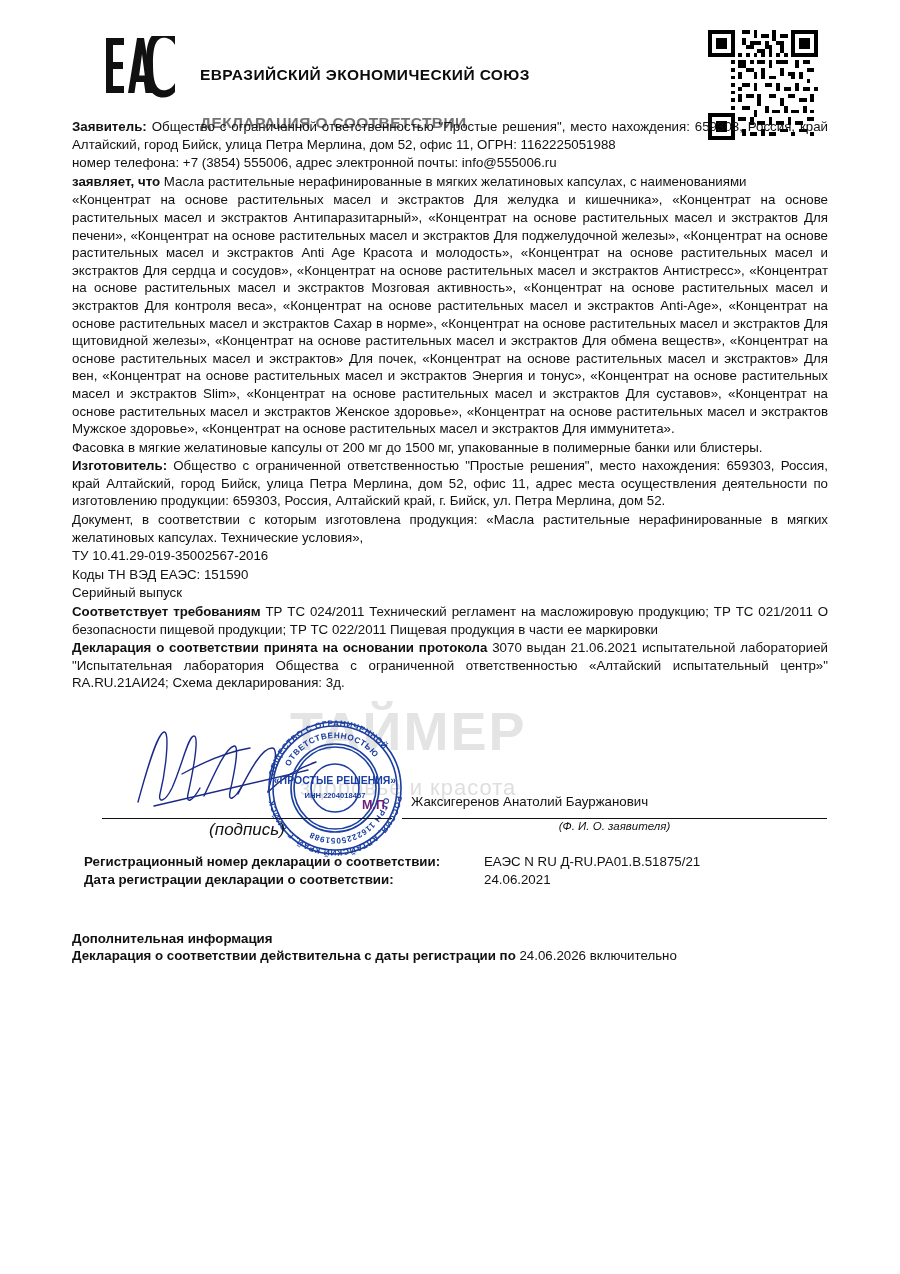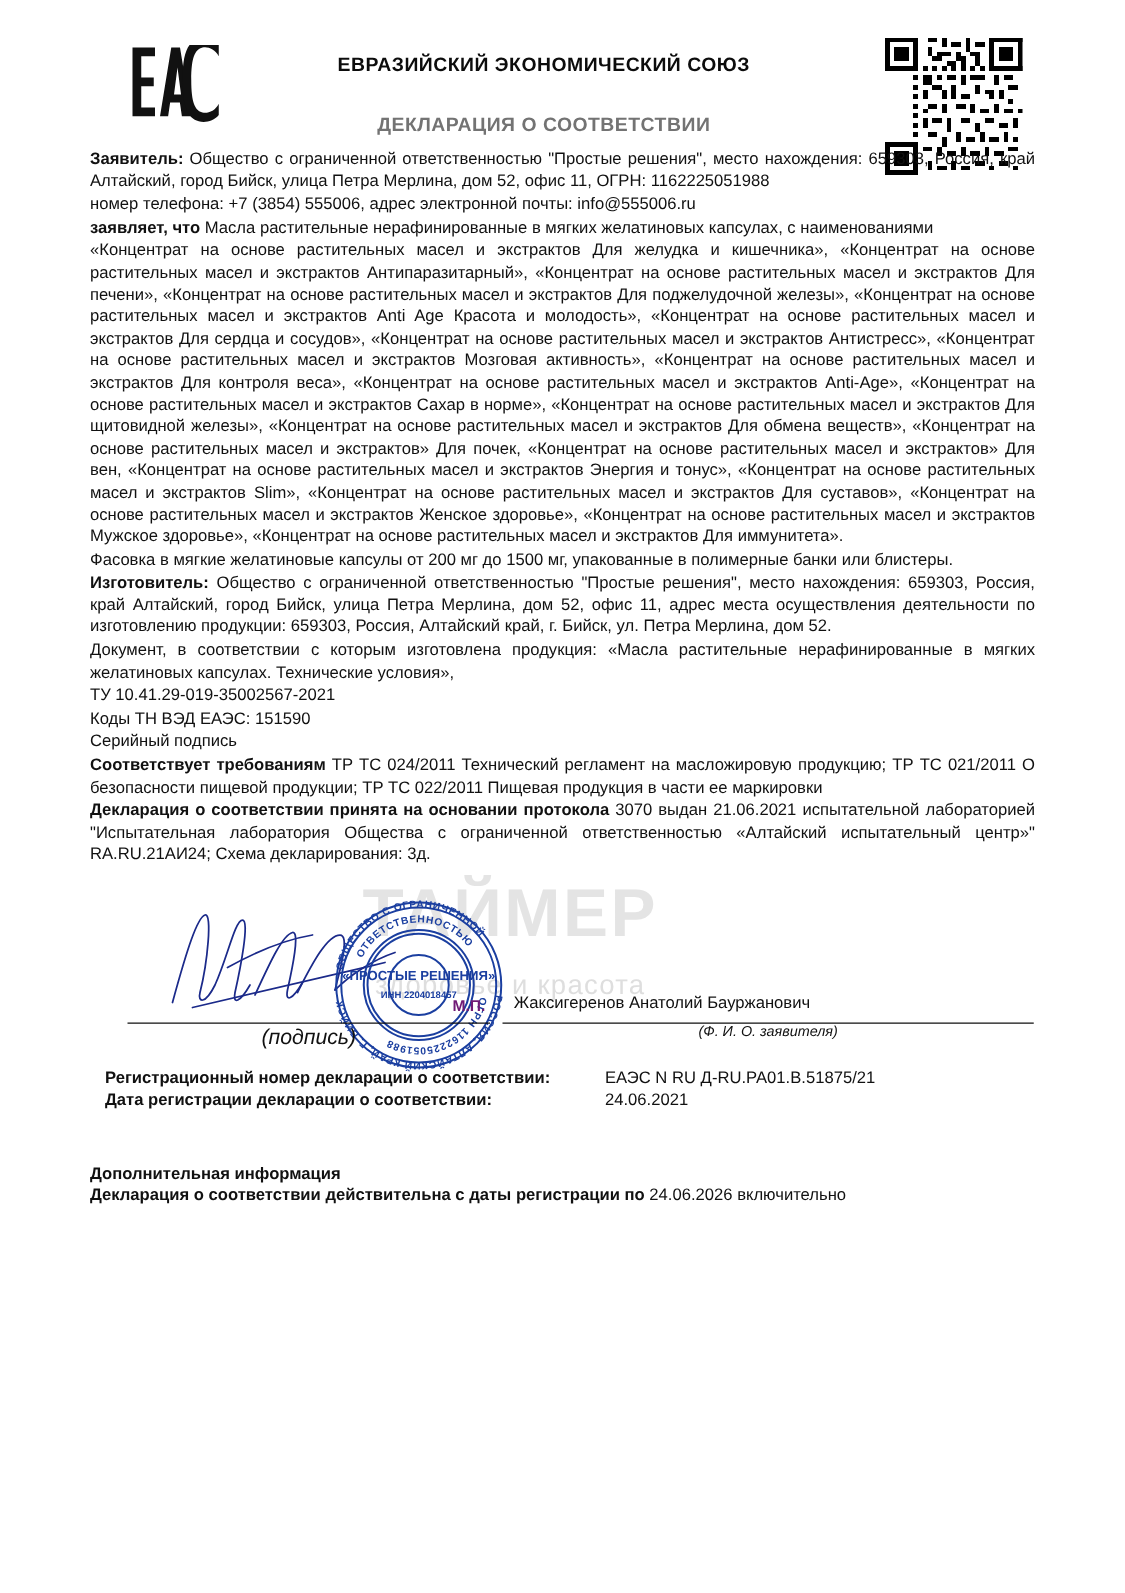--- a/index.html
+++ b/index.html
@@ -31,23 +31,22 @@
     left: 104px;
     top: 36px;
     width: 74px;
     height: 66px;
   }
   .eac-mark svg { display: block; }
 
   .header-titles {
     position: absolute;
     left: 200px;
-    top: 44px;
+    top: 66px;
     width: 470px;
-    text-align: center;
   }
   .header-title-1 {
     font-size: 15.5px;
     font-weight: bold;
     letter-spacing: 0.4px;
     color: #0c0c0c;
   }
   .header-title-2 {
     margin-top: 30px;
     font-size: 15.5px;
@@ -364,25 +363,25 @@
     <p class="para spaced"><b>заявляет, что</b><span> Масла растительные нерафинированные в мягких желатиновых капсулах, с наименованиями</span></p>
 
     <p class="para">«Концентрат на основе растительных масел и экстрактов Для желудка и кишечника», «Концентрат на основе растительных масел и экстрактов Антипаразитарный», «Концентрат на основе растительных масел и экстрактов Для печени», «Концентрат на основе растительных масел и экстрактов Для поджелудочной железы», «Концентрат на основе растительных масел и экстрактов Anti Age Красота и молодость», «Концентрат на основе растительных масел и экстрактов Для сердца и сосудов», «Концентрат на основе растительных масел и экстрактов Антистресс», «Концентрат на основе растительных масел и экстрактов Мозговая активность», «Концентрат на основе растительных масел и экстрактов Для контроля веса», «Концентрат на основе растительных масел и экстрактов Anti-Age», «Концентрат на основе растительных масел и экстрактов Сахар в норме», «Концентрат на основе растительных масел и экстрактов Для щитовидной железы», «Концентрат на основе растительных масел и экстрактов Для обмена веществ», «Концентрат на основе растительных масел и экстрактов» Для почек, «Концентрат на основе растительных масел и экстрактов» Для вен, «Концентрат на основе растительных масел и экстрактов Энергия и тонус», «Концентрат на основе растительных масел и экстрактов Slim», «Концентрат на основе растительных масел и экстрактов Для суставов», «Концентрат на основе растительных масел и экстрактов Женское здоровье», «Концентрат на основе растительных масел и экстрактов Мужское здоровье», «Концентрат на основе растительных масел и экстрактов Для иммунитета».</p>
 
     <p class="para">Фасовка в мягкие желатиновые капсулы от 200 мг до 1500 мг, упакованные в полимерные банки или блистеры.</p>
 
     <p class="para"><b>Изготовитель:</b><span> Общество с ограниченной ответственностью "Простые решения", место нахождения: 659303, Россия, край Алтайский, город Бийск, улица Петра Мерлина, дом 52, офис 11, адрес места осуществления деятельности по изготовлению продукции: 659303, Россия, Алтайский край, г. Бийск, ул. Петра Мерлина, дом 52.</span></p>
 
     <p class="para">Документ, в соответствии с которым изготовлена продукция: «Масла растительные нерафинированные в мягких желатиновых капсулах. Технические условия»,</p>
 
-    <p class="para">ТУ 10.41.29-019-35002567-2021</p>
+    <p class="para">ТУ 10.41.29-019-35002567-2016</p>
 
     <p class="para">Коды ТН ВЭД ЕАЭС: 151590</p>
 
-    <p class="para">Серийный подпись</p>
+    <p class="para">Серийный выпуск</p>
 
     <p class="para"><b>Соответствует требованиям</b><span> ТР ТС 024/2011 Технический регламент на масложировую продукцию; ТР ТС 021/2011 О безопасности пищевой продукции; ТР ТС 022/2011 Пищевая продукция в части ее маркировки</span></p>
 
     <p class="para"><b>Декларация о соответствии принята на основании протокола</b><span> 3070 выдан 21.06.2021 испытательной лабораторией "Испытательная лаборатория Общества с ограниченной ответственностью «Алтайский испытательный центр»" RA.RU.21АИ24; Схема декларирования: 3д.</span></p>
   </div>
 
   <div class="sign-area">
 
     <div class="sign-scribble">
       <svg width="210" height="92" viewBox="0 0 210 92" xmlns="http://www.w3.org/2000/svg">

